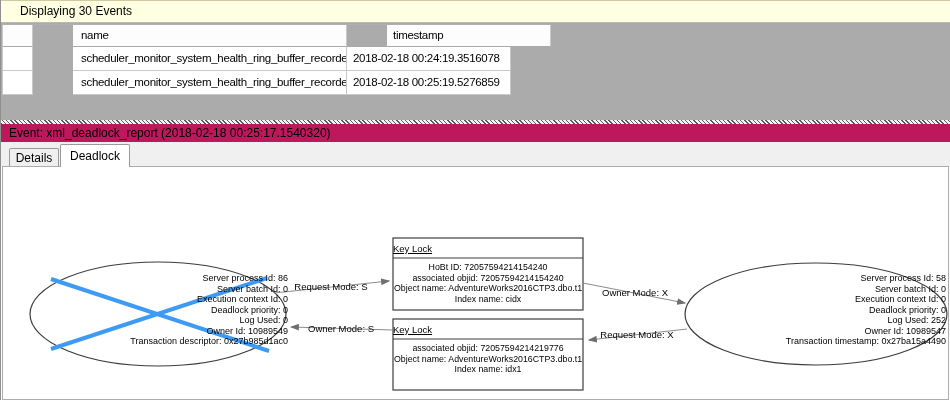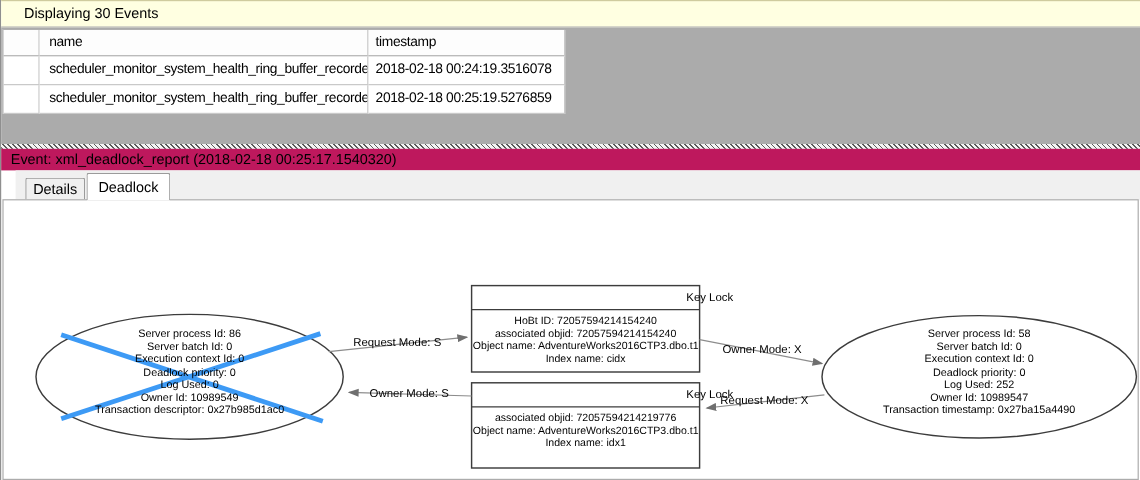--- a/index.html
+++ b/index.html
@@ -8,21 +8,21 @@
   .window{position:absolute;inset:0;border-left:1px solid #8f8f8f;box-sizing:border-box;}
 
   
   .events-header{position:absolute;left:0;top:0;right:0;height:23px;background:#FFFFE1;
     border-top:1px solid #cfcb9e;border-bottom:1px solid #b9b9b9;box-sizing:border-box;
     font-size:12px;color:#000;line-height:21px;padding-left:19px;}
 
   
   .table-area{position:absolute;left:0;top:23px;right:0;height:97px;background:#ABABAB;}
   .grid{position:absolute;left:1px;top:1px;border-top:1px solid #b0b0b0;border-left:1px solid #c6c6c6;}
-  .hrow,.row{display:flex;}
+  .hrow,.row{display:flex;gap:40px;}
   .cell{box-sizing:border-box;background:#fff;border-right:1px solid #c9c9c9;
         border-bottom:1px solid #c9c9c9;font-size:11.5px;letter-spacing:-0.3px;
         color:#000;white-space:nowrap;overflow:hidden;}
   .hrow .cell{height:22px;line-height:21px;background:#fdfdfd;border-bottom:1px solid #ababab;}
   .row .cell{height:24px;line-height:23px;}
   .gutter{width:30px;}
   .name{width:274px;padding-left:8px;}
   .ts{width:164px;padding-left:6px;}
   .rowsel{display:flex;}
   .row.sel .cell{background:#3b99fc;color:#fff;}
@@ -33,33 +33,33 @@
 
   
   .splitter{position:absolute;left:0;top:120px;right:0;height:4px;
     background:repeating-linear-gradient(45deg,#5a5a5a 0,#5a5a5a 1px,#f4f4f4 1px,#f4f4f4 3px);}
 
   
   .event-bar{position:absolute;left:0;top:124px;right:0;height:18px;background:#be185d;
     font-size:12px;line-height:18px;padding-left:8px;color:#000;}
 
   
-  .tabstrip{position:absolute;left:0;top:142px;right:0;height:25px;background:#f0f0f0;margin-left:12px;}
+  .tabstrip{position:absolute;left:0;top:142px;right:0;height:25px;background:#f0f0f0;}
   .tab{position:absolute;box-sizing:border-box;font-size:12px;text-align:center;
        border:1px solid #9b9b9b;border-bottom:none;border-radius:2px 2px 0 0;color:#000;}
   .tab.inactive{left:8px;top:6px;height:19px;width:50px;line-height:18px;background:#f0f0f0;z-index:1;}
   .tab.active{left:59px;top:2px;height:23px;width:70px;line-height:22px;background:#fff;z-index:3;}
 
   
   .tabpage{position:absolute;left:1px;top:166px;right:1px;bottom:0;background:#fff;
     border:1px solid #acacac;box-sizing:border-box;z-index:2;}
   .graph-svg{position:absolute;left:0;top:0;}
-  .proc-text{position:absolute;width:260px;text-align:center;font-size:9px;line-height:10.5px;
+  .proc-text{position:absolute;width:260px;text-align:right;font-size:9px;line-height:10.5px;
     color:#000;white-space:nowrap;}
-  .res-title{position:absolute;width:218px;text-align:right;font-size:9.5px;color:#000;}
+  .res-title{position:absolute;width:218px;text-align:left;font-size:9.5px;color:#000;text-decoration:underline;}
   .res-lines{position:absolute;width:188px;text-align:center;font-size:8.8px;line-height:10.6px;
     color:#000;white-space:nowrap;}
   .edge-label{position:absolute;transform:translate(-50%,-50%);font-size:9.5px;color:#000;white-space:nowrap;}
 </style>
 </head>
 <body>
 
 <div class="window">
 
   <div class="events-header">

